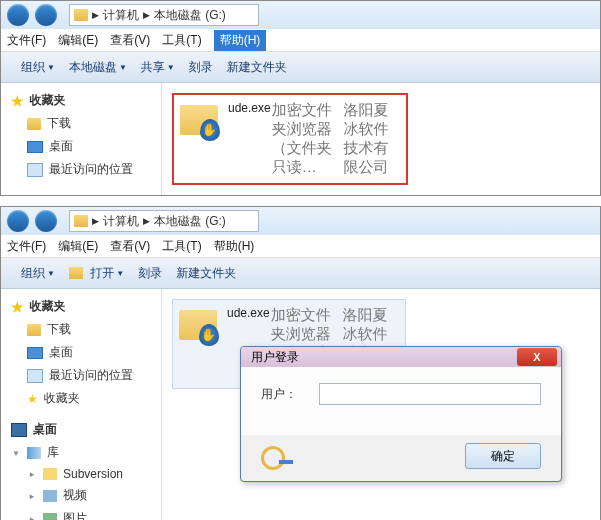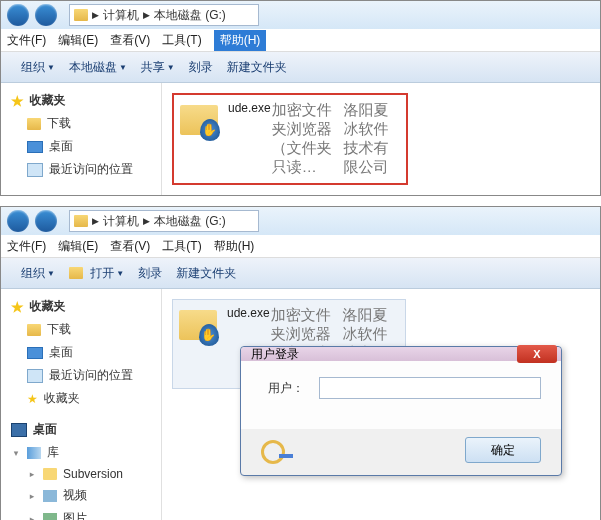--- a/index.html
+++ b/index.html
@@ -32,25 +32,25 @@
 .pane{flex:1;padding:10px}
 .file-item{display:flex;gap:8px;padding:6px;width:220px}
 .file-item.highlighted{border:2px solid #d43a2f}
 .file-icon{width:40px;height:40px;position:relative;flex-shrink:0}
 .file-icon .fold{width:38px;height:30px;background:linear-gradient(#f7db8a,#ecc35a);border-radius:2px;position:absolute;top:4px}
 .file-icon .shield{width:20px;height:22px;background:radial-gradient(#4a8fd6,#1a4f8a);border-radius:50% 50% 50% 50%/60% 60% 40% 40%;position:absolute;bottom:0;right:0;display:flex;align-items:center;justify-content:center;color:#fff;font-size:12px}
 .file-text{display:flex;flex-direction:row;gap:1px}
 .file-name{color:#222}
 .file-desc{color:#777;font-size:15px}
 .dialog{position:absolute;left:240px;top:346px;width:320px;border:1px solid #5a7aa8;background:#f0f0f0;box-shadow:2px 2px 6px rgba(0,0,0,.25);border-radius:4px}
-.dlg-title{height:14px;background:linear-gradient(#e8d5e8,#d8c0d8);display:flex;align-items:center;justify-content:space-between;padding:0 4px 0 10px;border-radius:4px 4px 0 0;font-size:12px}
+.dlg-title{height:20px;background:linear-gradient(#e8d5e8,#d8c0d8);display:flex;align-items:center;justify-content:space-between;padding:0 4px 0 10px;border-radius:4px 4px 0 0;font-size:12px}
 .close-btn{width:40px;height:18px;background:linear-gradient(#e35a4a,#c13020);border-radius:3px;color:#fff;display:flex;align-items:center;justify-content:center;font-weight:bold;font-size:11px;cursor:default}
 .dlg-body{padding:16px 20px;background:#fdfdfd}
 .form-row{display:flex;align-items:center;gap:8px;margin-bottom:14px}
-.form-row label{width:50px;text-align:center;color:#333}
+.form-row label{width:50px;text-align:left;color:#333}
 .form-row input{flex:1;height:20px;border:1px solid #a6b9d0;padding:0 4px;background:#fff}
 .dlg-foot{display:flex;align-items:center;justify-content:space-between;padding:8px 20px 12px}
 .key-ico{width:32px;height:24px;position:relative}
 .key-ico .k1{width:18px;height:18px;border:3px solid #e6b84a;border-radius:50%;position:absolute;left:0;top:2px}
 .key-ico .k2{width:14px;height:4px;background:#4a7fd6;position:absolute;right:0;top:16px}
 .ok-btn{width:74px;height:24px;background:linear-gradient(#eaf3fb,#cde0f3);border:1px solid #7fa8cc;border-radius:3px;display:flex;align-items:center;justify-content:center;cursor:default}
 .wrap{position:relative}
 </style>
 </head>
 <body>

